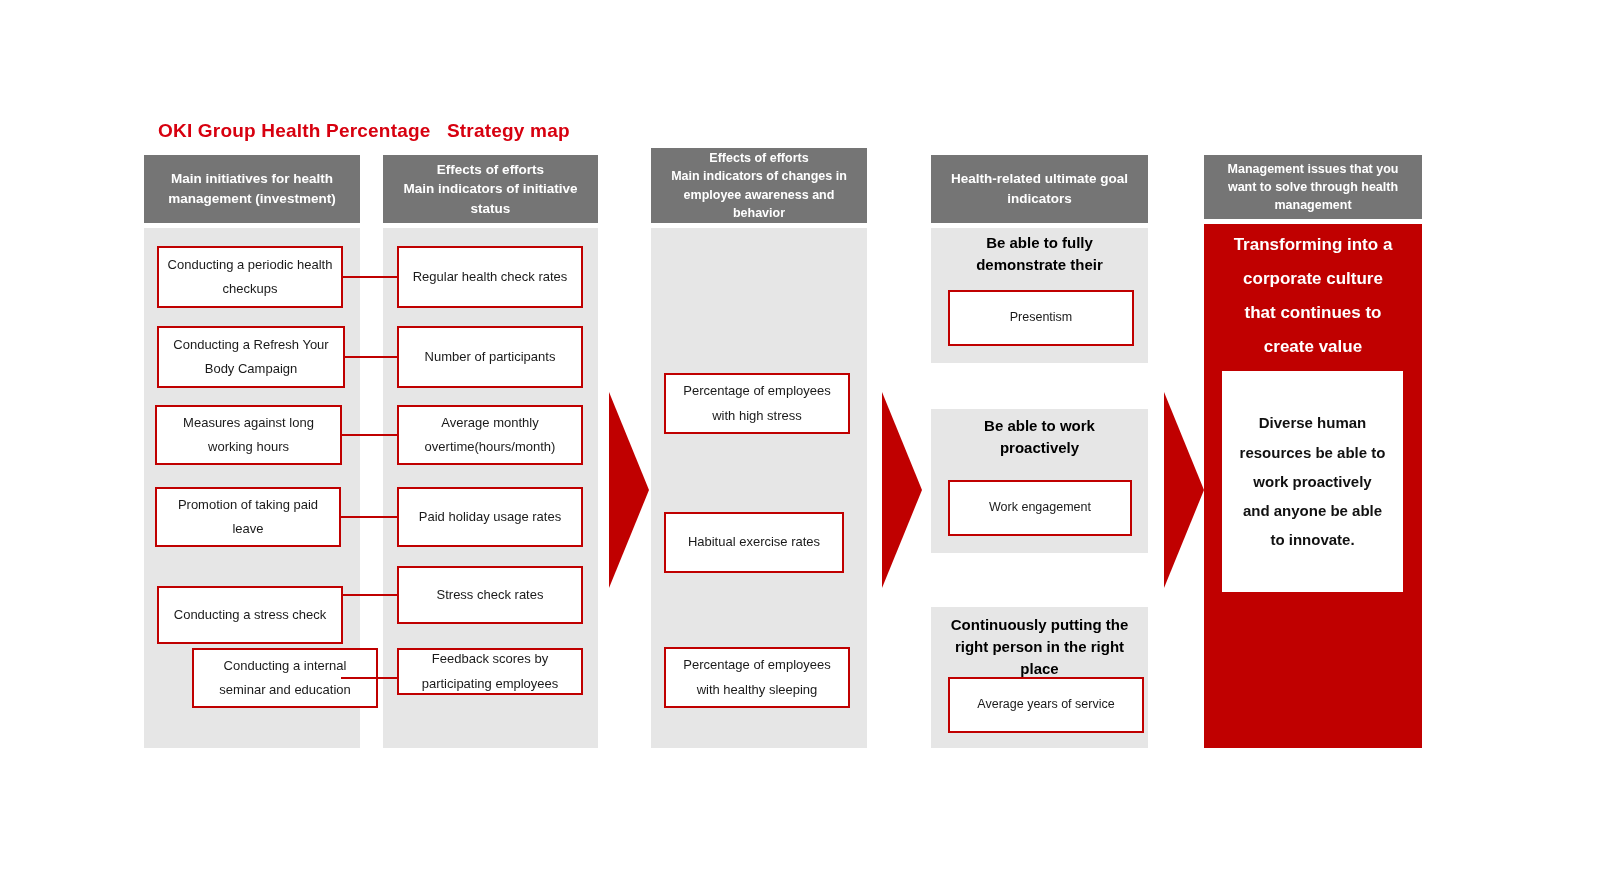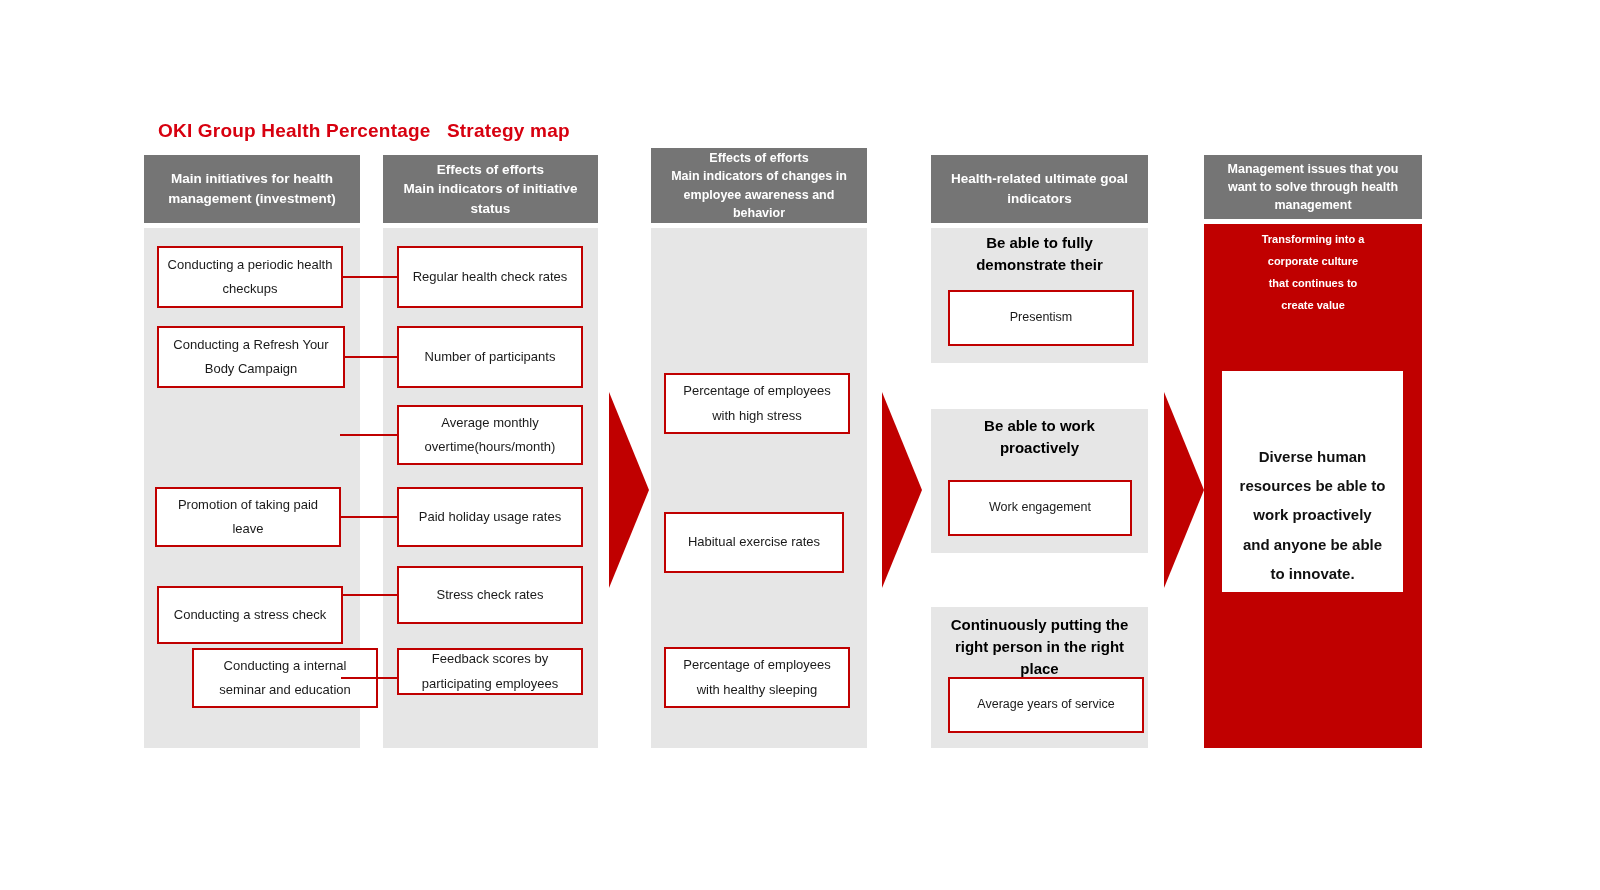--- a/index.html
+++ b/index.html
@@ -99,21 +99,21 @@
 
   
   #final-panel {
     position: absolute;
     background: #c00000;
   }
   #final-title {
     position: absolute;
     color: #ffffff;
     font-weight: bold;
-    font-size: 11px;
+    font-size: 17px;
     text-align: center;
     line-height: 2.0;
   }
   #final-title span { display: block; white-space: pre-line; }
   #final-box {
     position: absolute;
     background: #ffffff;
     display: flex;
     align-items: center;
     justify-content: center;
@@ -140,20 +140,24 @@
   </div>
   <div class="col-body" style="left:144px; top:228px; width:216px; height:520px;"></div>
 
   <div class="rbox" style="left:157px; top:246px; width:186px; height:62px;">
     <span>Conducting a periodic health
 checkups</span>
   </div>
   <div class="rbox" style="left:157px; top:326px; width:188px; height:62px;">
     <span>Conducting  a Refresh Your
 Body Campaign</span>
+  </div>
+  <div class="rbox" style="left:155px; top:405px; width:187px; height:60px;">
+    <span>Measures against long
+working hours</span>
   </div>
   <div class="rbox" style="left:155px; top:487px; width:186px; height:60px;">
     <span>Promotion of taking paid
 leave</span>
   </div>
   <div class="rbox" style="left:157px; top:566px; width:186px; height:58px;margin-top:20px;">
     <span>Conducting a stress check</span>
   </div>
   <div class="rbox" style="left:148px; top:648px; width:186px; height:60px;margin-left:44px;">
     <span>Conducting a internal
@@ -265,21 +269,21 @@
 want to solve through health
 management</span>
   </div>
   <div id="final-panel" style="left:1204px; top:224px; width:218px; height:524px;"></div>
   <div id="final-title" style="left:1204px; top:228px; width:218px;">
     <span>Transforming into a
 corporate culture
 that continues to
 create value</span>
   </div>
-  <div id="final-box" style="left:1222px; top:371px; width:181px; height:221px;align-items:flex-end;">
+  <div id="final-box" style="left:1222px; top:371px; width:181px; height:221px;">
     <span>Diverse human
 resources be able to
 work proactively
 and anyone be able
 to innovate.</span>
   </div>
 
 </div>
 
 </body></html>

